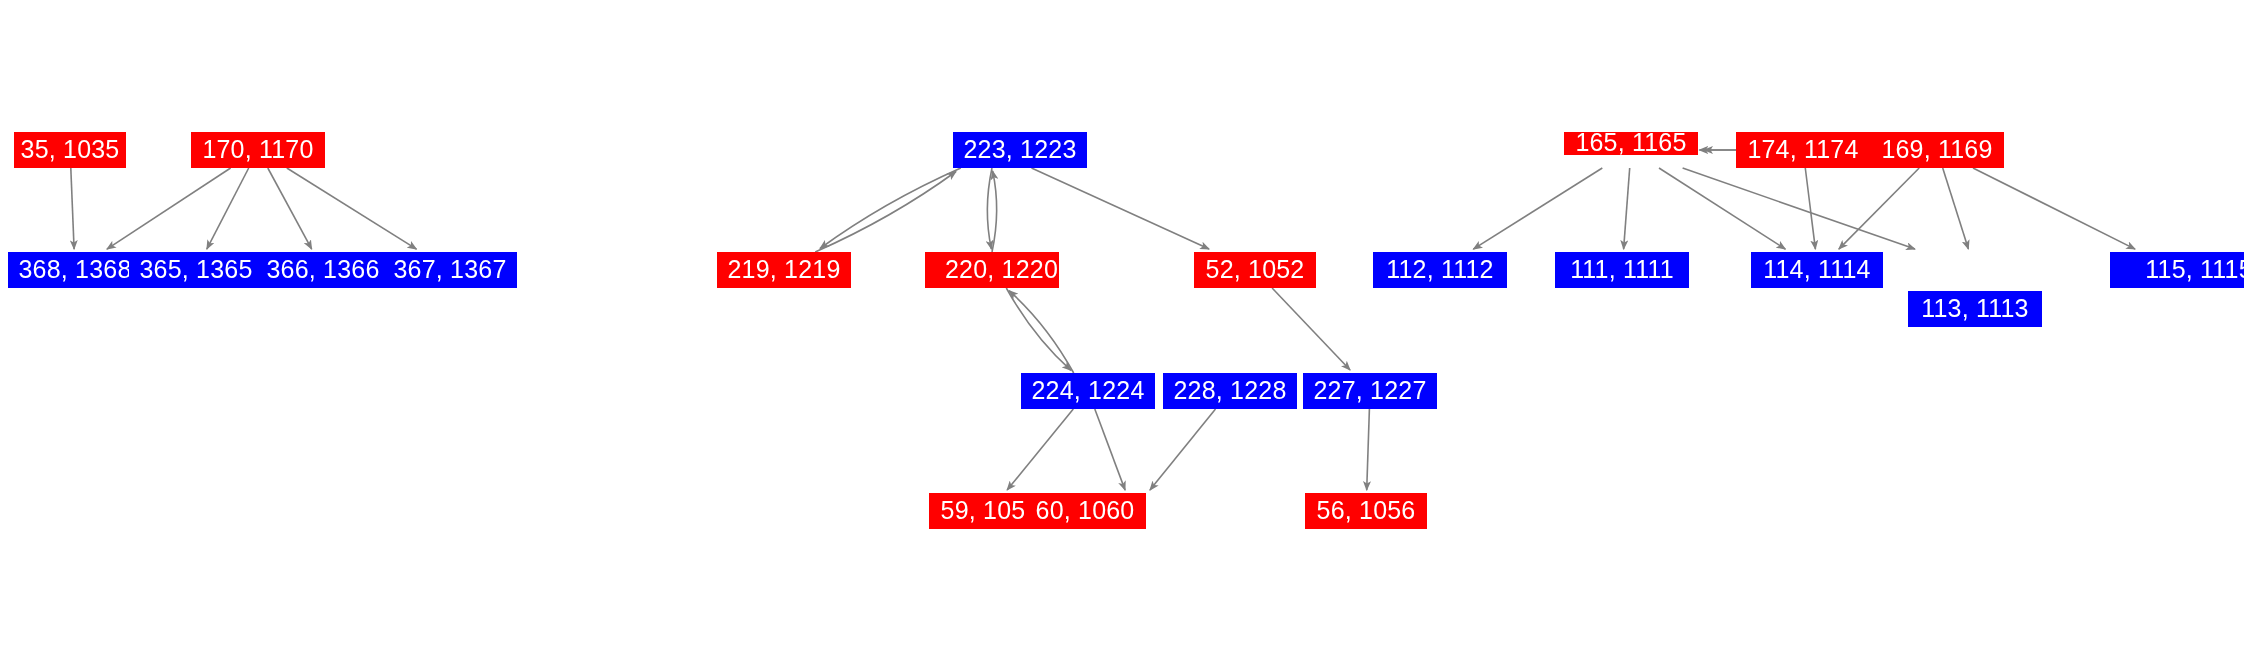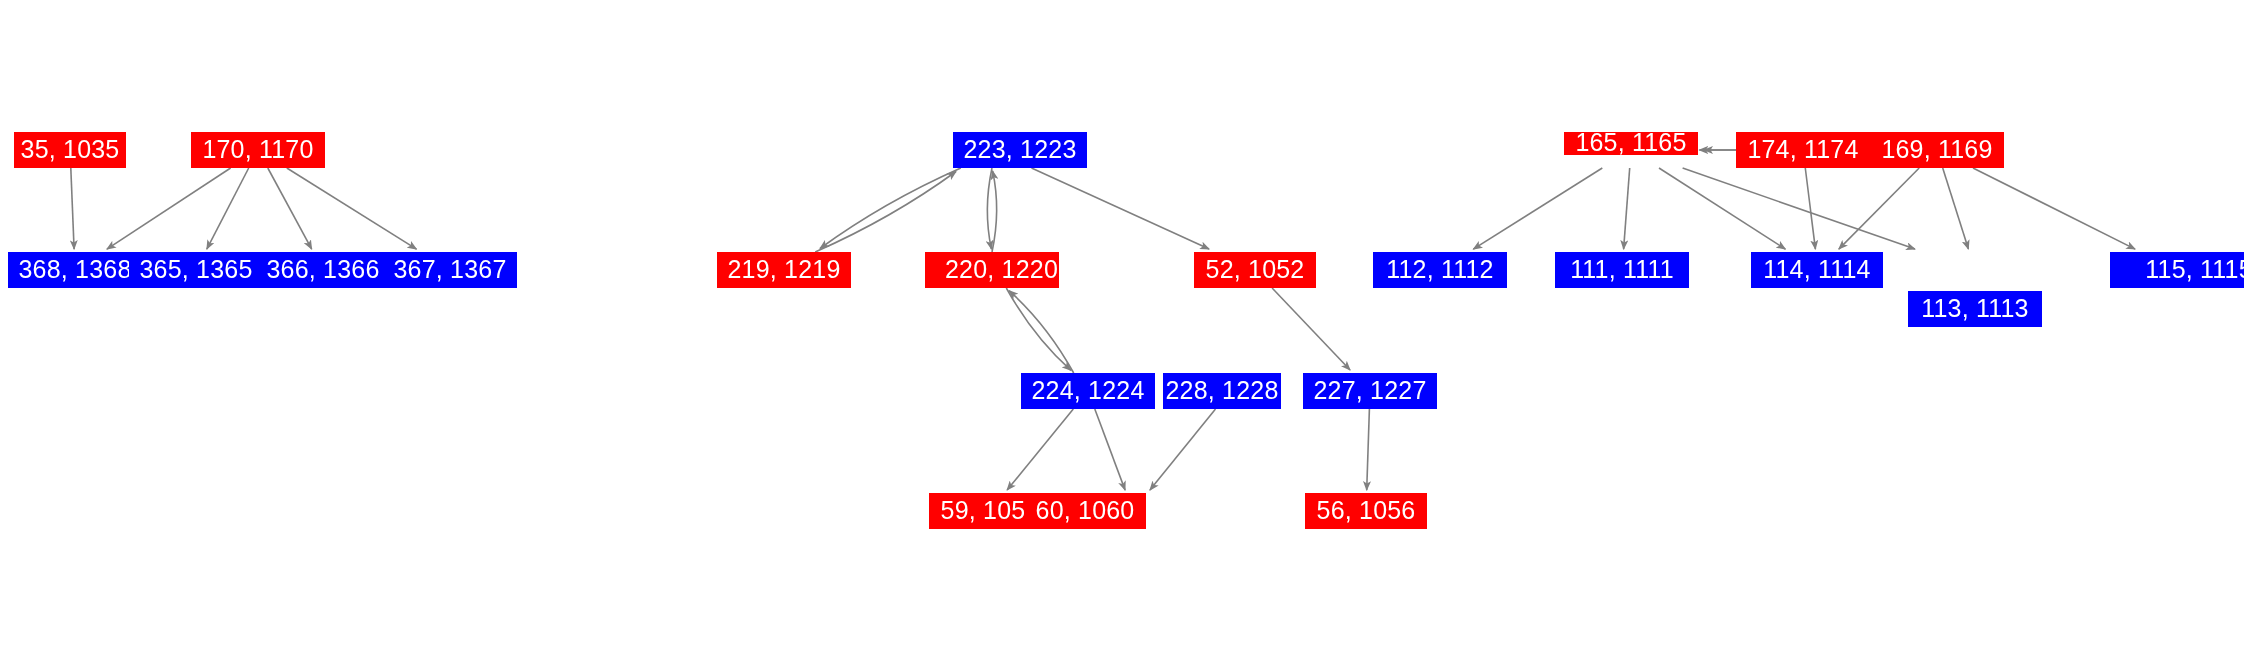--- a/index.html
+++ b/index.html
@@ -116,21 +116,21 @@
       </div>
       <div class="graph-node red" style="left: 925px; top: 252px; width: 134px; height: 36px; padding-left: 19px;">
         <span class="node-label">220, 1220</span>
       </div>
       <div class="graph-node red" style="left: 1194px; top: 252px; width: 122px; height: 36px;">
         <span class="node-label">52, 1052</span>
       </div>
       <div class="graph-node blue" style="left: 1021px; top: 373px; width: 134px; height: 36px;">
         <span class="node-label">224, 1224</span>
       </div>
-      <div class="graph-node blue" style="left: 1163px; top: 373px; width: 118px; height: 36px;">
+      <div class="graph-node blue" style="left: 1163px; top: 373px; width: 134px; height: 36px;">
         <span class="node-label">228, 1228</span>
       </div>
       <div class="graph-node blue" style="left: 1303px; top: 373px; width: 134px; height: 36px;">
         <span class="node-label">227, 1227</span>
       </div>
       <div class="graph-node red" style="left: 929px; top: 493px; width: 122px; height: 36px;">
         <span class="node-label">59, 1059</span>
       </div>
       <div class="graph-node red" style="left: 1024px; top: 493px; width: 122px; height: 36px;">
         <span class="node-label">60, 1060</span>

